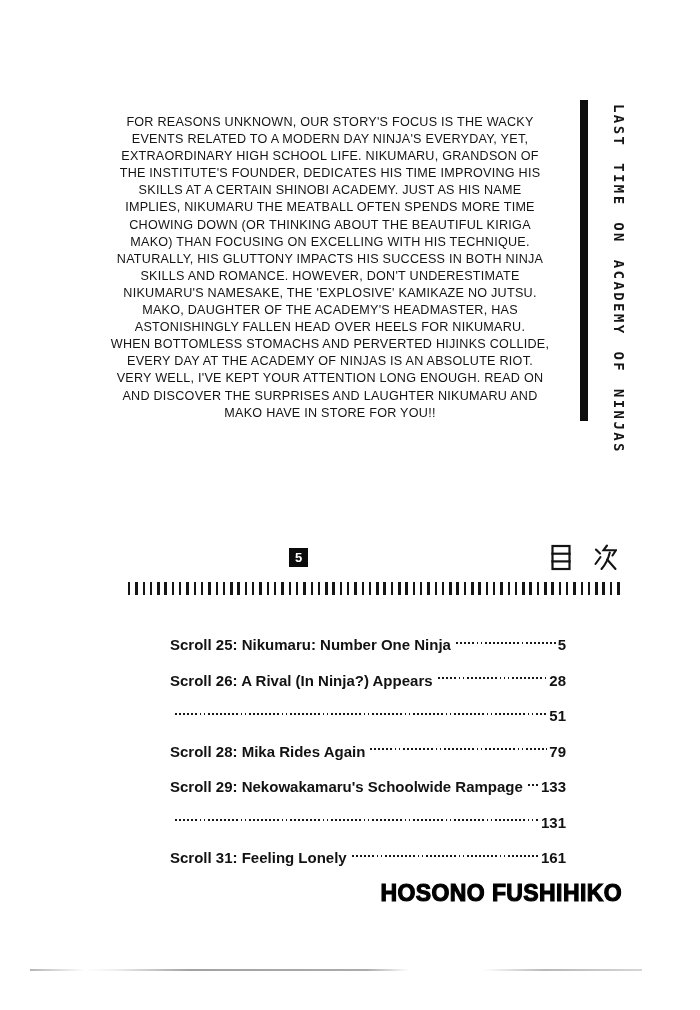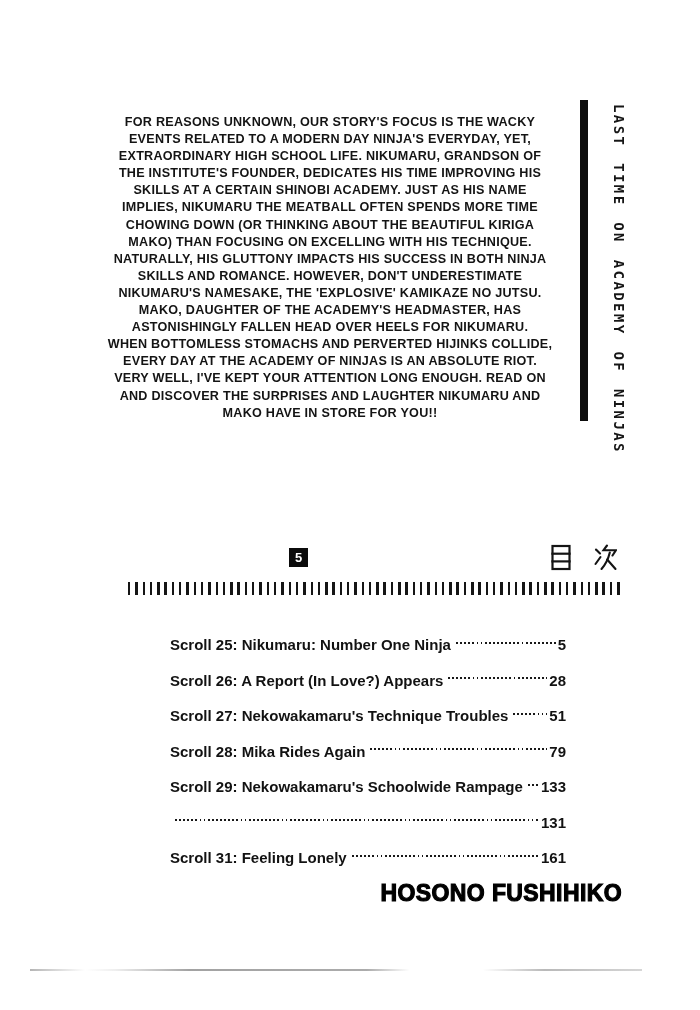--- a/index.html
+++ b/index.html
@@ -19,21 +19,21 @@
 
   
   .synopsis {
     position: absolute;
     left: 88px;
     top: 114px;
     width: 484px;
     text-align: center;
     white-space: pre-line;
     font-size: 12.6px;
-    font-weight: bold;
+    font-weight: normal;
     line-height: 17.1px;
     letter-spacing: 0.25px;
     color: #141414;
   }
 
   
   .spine-bar {
     position: absolute;
     left: 580px;
     top: 100px;
@@ -197,26 +197,25 @@
 
   <div class="stripes"></div>
 
   <div class="toc">
     <div class="toc-row">
       <span class="lbl">Scroll 25: Nikumaru: Number One Ninja</span>
       <span class="dots"></span>
       <span class="num">5</span>
     </div>
     <div class="toc-row">
-      <span class="lbl">Scroll 26: A Report (In Love?) Appears</span>
+      <span class="lbl">Scroll 26: A Rival (In Ninja?) Appears</span>
       <span class="dots"></span>
       <span class="num">28</span>
     </div>
     <div class="toc-row">
-      <span class="lbl">Scroll 27: Nekowakamaru's Technique Troubles</span>
       <span class="dots"></span>
       <span class="num">51</span>
     </div>
     <div class="toc-row">
       <span class="lbl">Scroll 28: Mika Rides Again</span>
       <span class="dots"></span>
       <span class="num">79</span>
     </div>
     <div class="toc-row">
       <span class="lbl">Scroll 29: Nekowakamaru's Schoolwide Rampage</span>

